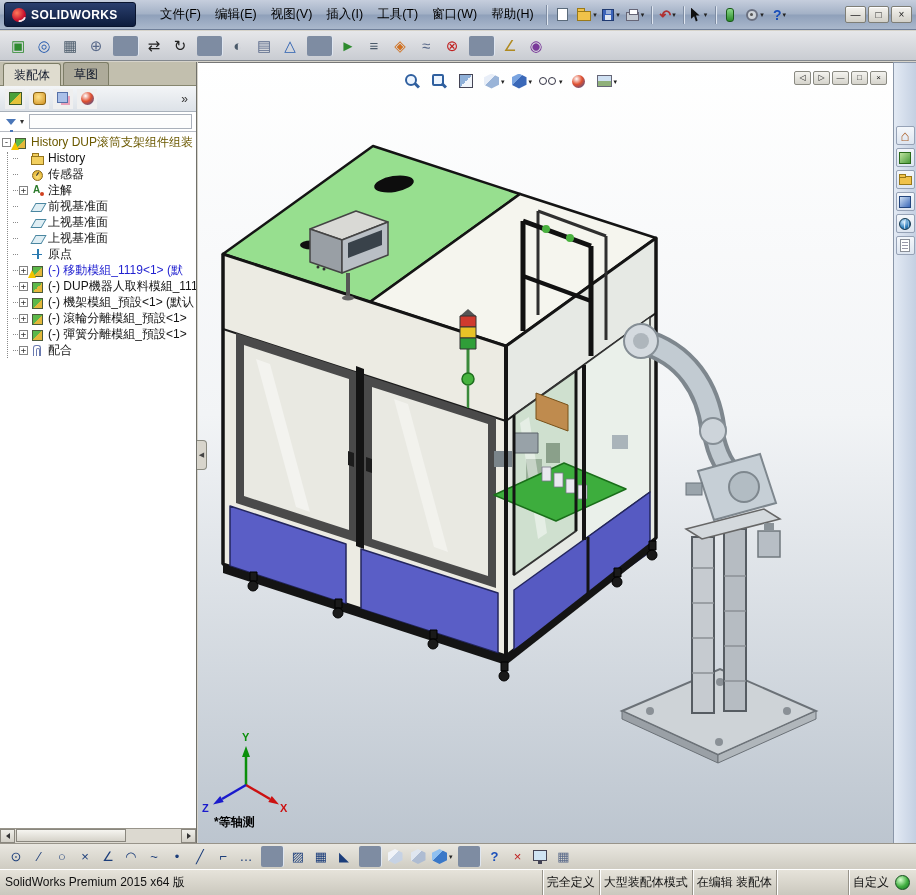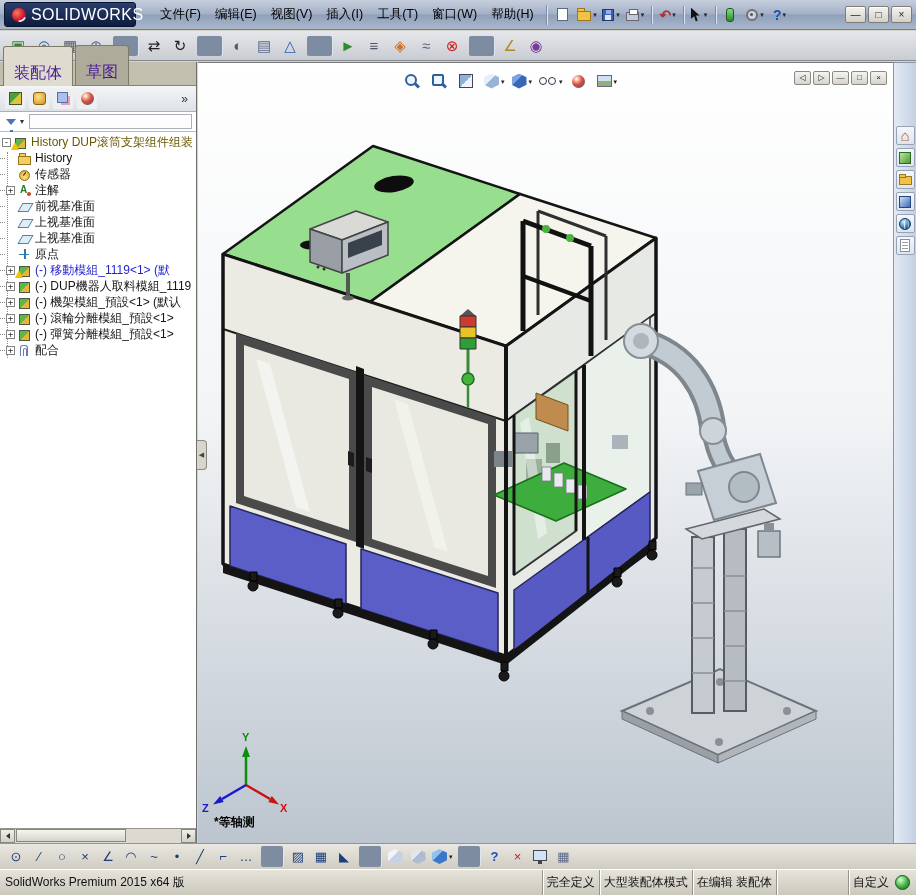--- a/index.html
+++ b/index.html
@@ -7,21 +7,21 @@
   body{font-family:"Liberation Sans","DejaVu Sans",sans-serif;font-size:12px;color:#111;background:#d6d3ca}
   #app{position:relative;width:916px;height:895px;background:#d6d3ca}
 
   
   .titlebar{position:absolute;left:0;top:0;right:0;height:30px;display:flex;align-items:center;
     background:linear-gradient(#c6cedd,#a3b1c6 48%,#8fa0ba 52%,#aab8cc);border-bottom:1px solid #6f7f99;padding:0 4px}
   .logo{width:132px;height:25px;background:linear-gradient(#2a3f6e,#0d1c3d);border:1px solid #09142e;border-radius:3px;
     display:flex;align-items:center;gap:5px;padding:0 7px;flex:none}
   .logo-mark{width:14px;height:14px;border-radius:50%;background:radial-gradient(circle at 35% 35%,#ff7a5a,#c8102e 60%,#8a0a1e);position:relative;flex:none}
   .logo-mark::after{content:"";position:absolute;left:2px;top:2px;width:8px;height:8px;border:2px solid transparent;border-bottom-color:rgba(255,255,255,.9);border-radius:50%;transform:rotate(-30deg)}
-  .logo-text{color:#fff;font-weight:normal;font-size:16px;letter-spacing:.4px}
+  .logo-text{color:#fff;font-weight:bold;font-size:12px;letter-spacing:.4px}
   .menubar{display:flex;margin-left:17px}
   .menu{padding:4px 7px;font-size:12.5px;color:#000;background:none;border:none;cursor:default}
   .vsep{width:1px;height:20px;background:#7e8ca2;box-shadow:1px 0 0 #dfe6f0;margin:0 5px;flex:none}
   .tb1{display:flex;align-items:center;gap:1px}
   .tbtn{min-width:23px;height:22px;display:inline-flex;align-items:center;justify-content:center;gap:1px;border:1px solid transparent;border-radius:2px;background:none}
   .tbtn.sep{min-width:1px;width:1px;height:18px;background:#7e8ca2;box-shadow:1px 0 0 #dfe6f0;margin:0 3px;border:none}
   .g{font-size:14px;line-height:1}
   .caret{font-size:7px;color:#222;line-height:1}
   .winbtns{margin-left:auto;display:flex;gap:2px}
   .wbtn{width:21px;height:17px;background:linear-gradient(#f4f3ef,#d2d0c8);border:1px solid #7e7e76;border-radius:2px;font-size:10px;line-height:14px;text-align:center;color:#222;box-shadow:inset 0 1px 0 #fff}
@@ -50,39 +50,39 @@
   
   .ribbon{position:absolute;top:31px;left:0;right:0;height:30px;background:linear-gradient(#e6e7ea,#c9ccd2);
     border-bottom:1px solid #84898f;display:flex;align-items:center;padding-left:6px;gap:1px}
   .ribbon .tbtn{min-width:25px;height:24px}
   .ribbon .g{font-size:15px}
   .ribbon .tbtn.sep{height:20px}
 
   
   .panel{position:absolute;left:0;top:62px;width:197px;bottom:52px;background:#fff;border-right:1px solid #70706a;display:flex;flex-direction:column}
   .ptabs{height:24px;background:#c2bfae;display:flex;align-items:flex-end;padding:3px 3px 0;gap:2px;border-bottom:1px solid #86866f;flex:none}
-  .ptab{padding:16px 10px 2px;font-size:16px;background:#aeab9a;color:#4c1d95;border:1px solid #7c7c66;border-bottom:none;border-radius:3px 3px 0 0}
+  .ptab{padding:3px 10px 2px;font-size:12px;background:#aeab9a;color:#0f172a;border:1px solid #7c7c66;border-bottom:none;border-radius:3px 3px 0 0}
   .ptab.active{background:#dfdccf;position:relative;top:1px}
   .picons{height:26px;background:linear-gradient(#f3f5f7,#dde2e8);border-bottom:1px solid #a8b0ba;display:flex;align-items:center;gap:4px;padding:0 5px;flex:none}
   .pico-btn{width:20px;height:20px;display:flex;align-items:center;justify-content:center;border:1px solid transparent}
   .p-fm{width:13px;height:13px;background:linear-gradient(135deg,#4aa03a 50%,#e3c23a 50%);border:1px solid #3a5a2a}
   .p-pm{width:13px;height:13px;background:radial-gradient(circle at 40% 35%,#ffe28a,#d09020);border:1px solid #8a6210;border-radius:3px}
   .p-cm{width:11px;height:11px;background:#aac0e8;border:1px solid #5570a8;box-shadow:3px 3px 0 -1px #e8a0b8;margin:-2px 2px 0 0}
   .p-dm{width:13px;height:13px;border-radius:50%;background:radial-gradient(circle at 35% 30%,#fff,#e05030 45%,#2a50a0)}
   .pmore{margin-left:auto;font-size:12px;color:#333;background:none;border:none;padding:0 3px}
   .pfilter{height:20px;border-bottom:1px solid #b8bcc4;display:flex;align-items:center;padding:0 4px;gap:2px;background:#fff;flex:none}
   .funnel{width:0;height:0;border-left:5px solid transparent;border-right:5px solid transparent;border-top:6px solid #4a76b8;position:relative;margin:0 2px;flex:none}
   .funnel::after{content:"";position:absolute;left:-1.5px;top:5px;width:3px;height:4px;background:#4a76b8}
   .fcaret{font-size:8px;color:#333}
   .ffield{flex:1;height:15px;border:1px solid #aab0ba;background:#fdfdfd;margin-left:3px}
   .ptree{flex:1;overflow:hidden;background:#fff;position:relative;padding-top:2px}
   .ptree::before{content:"";position:absolute;left:7px;top:20px;height:206px;border-left:1px dotted #8a8a8a}
   .trow{display:flex;align-items:center;height:16px;white-space:nowrap;overflow:hidden;position:relative}
   .trow.lvl0{padding-left:2px}
-  .trow.lvl1{}
+  .trow.lvl1{padding-left:13px}
   .trow.lvl1::before{content:"";width:5px;height:0;border-top:1px dotted #8a8a8a;flex:none;margin-right:1px}
   .exp{width:9px;height:9px;border:1px solid #848484;background:#fff;font-size:9px;line-height:7px;text-align:center;color:#333;flex:none;margin-right:3px;font-family:"DejaVu Sans Mono",monospace}
   .exp.none{visibility:hidden}
   .tlabel{font-size:12px;color:#141414}
   .lab-root{color:#6b5900}
   .lab-blue{color:#1f1fd0}
 
   
   .tico{width:14px;height:13px;position:relative;flex:none;margin-right:3px}
   .i-asm::before,.i-asmw::before{content:"";position:absolute;left:1px;top:2px;width:9px;height:9px;

